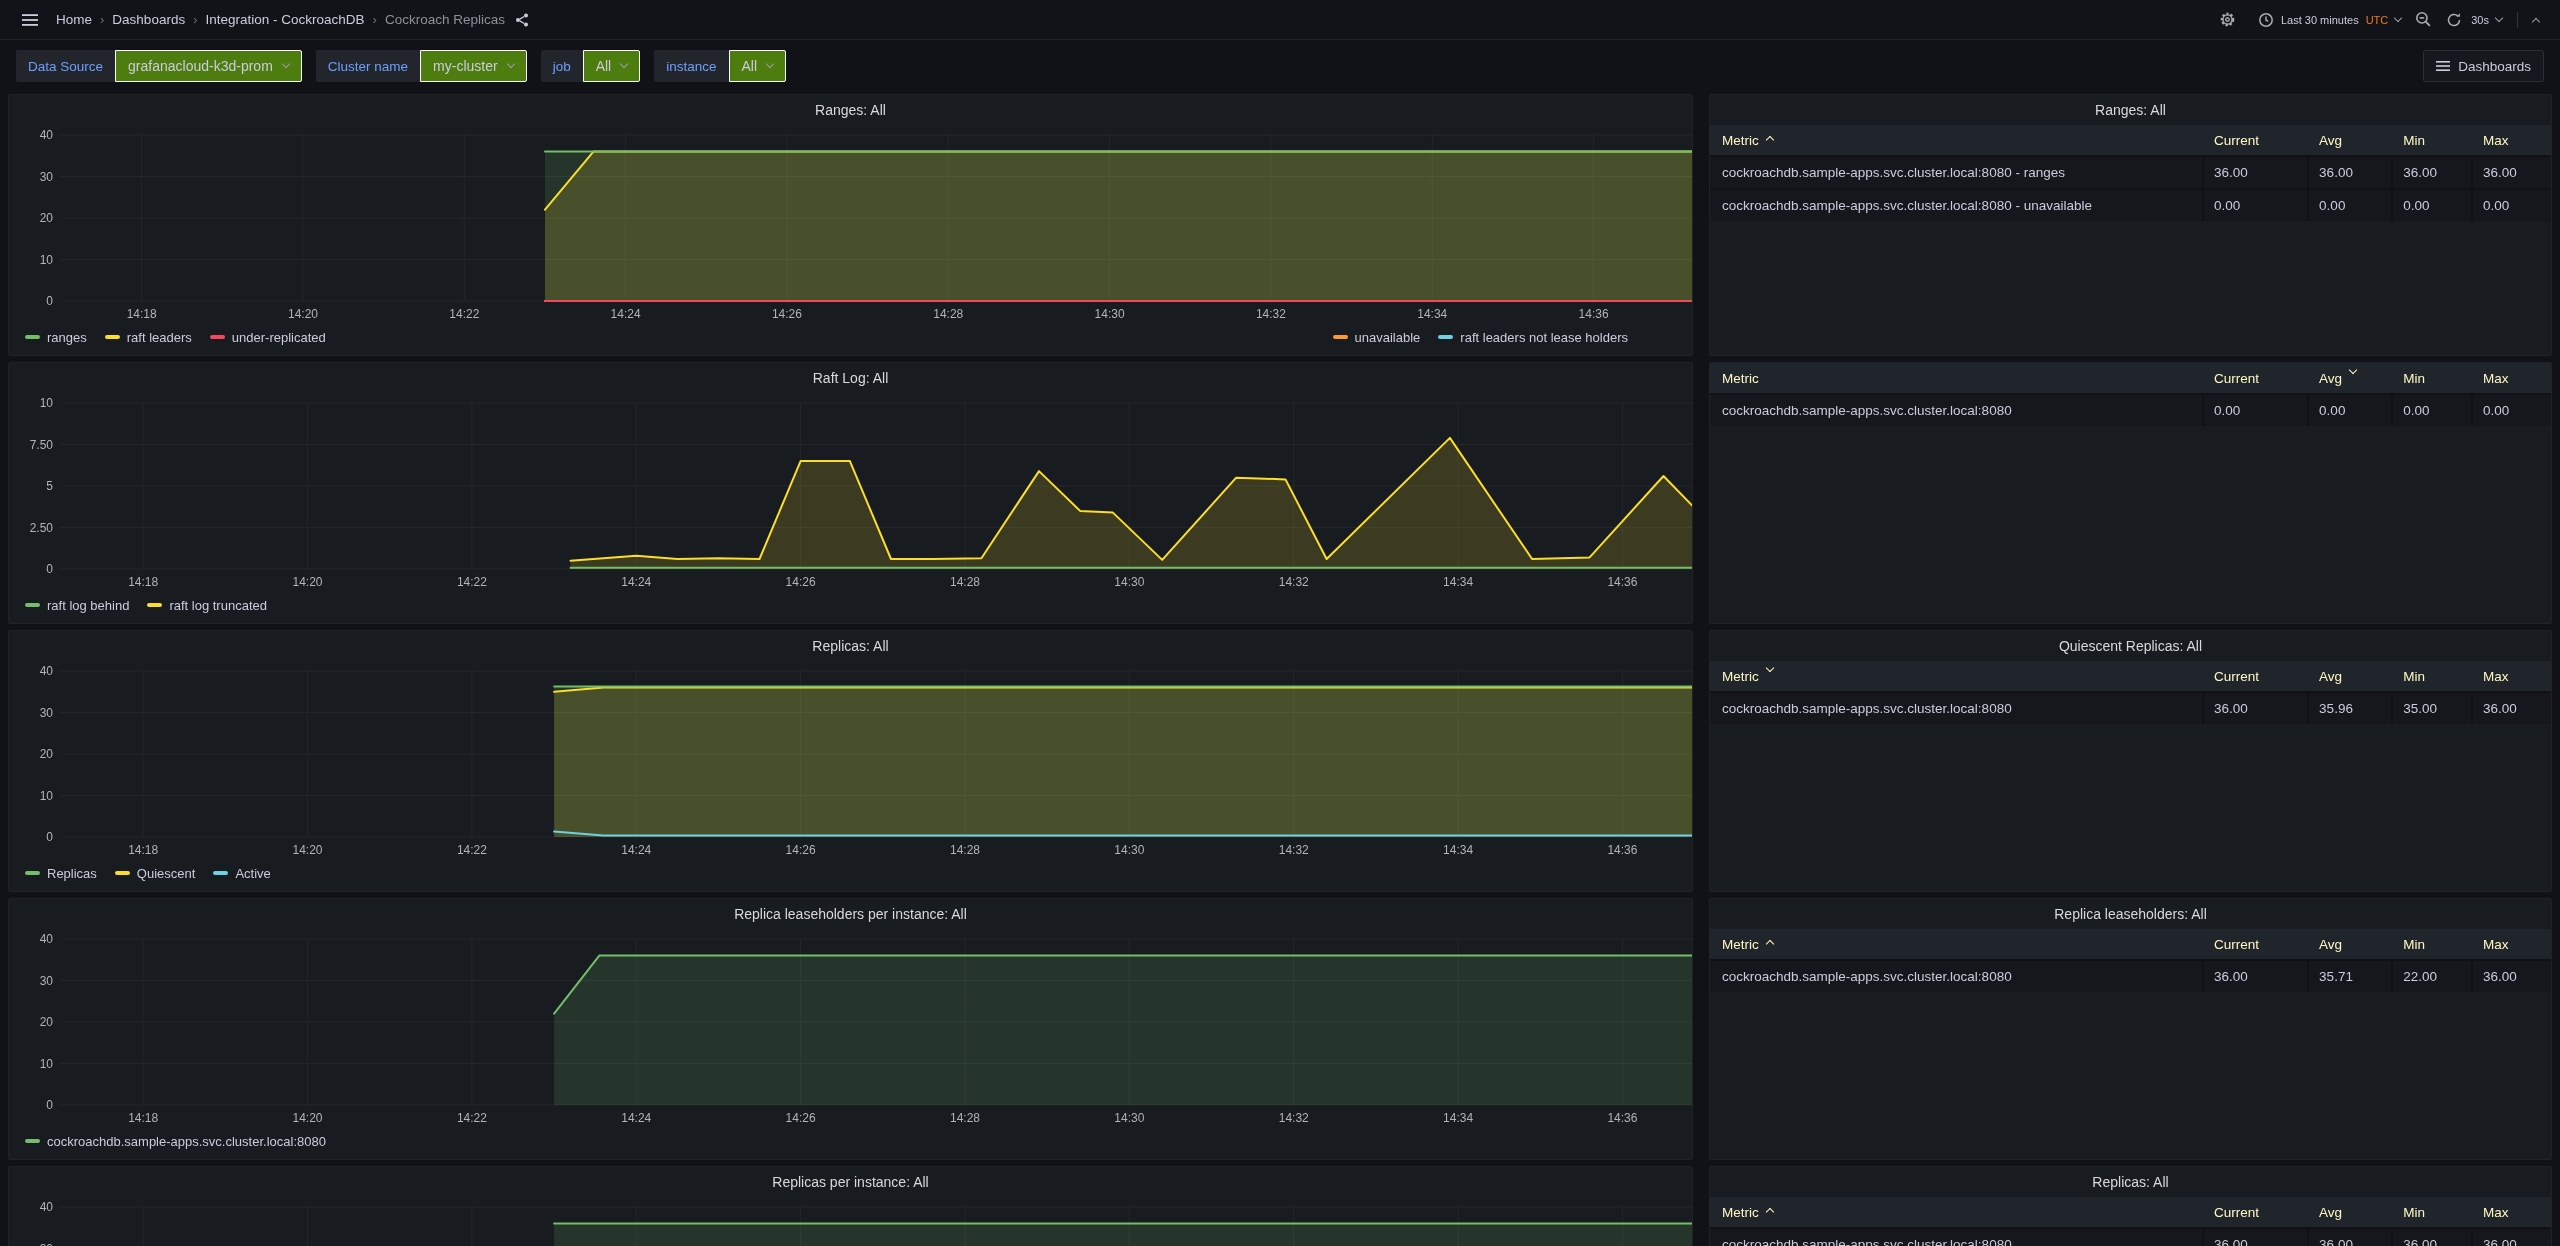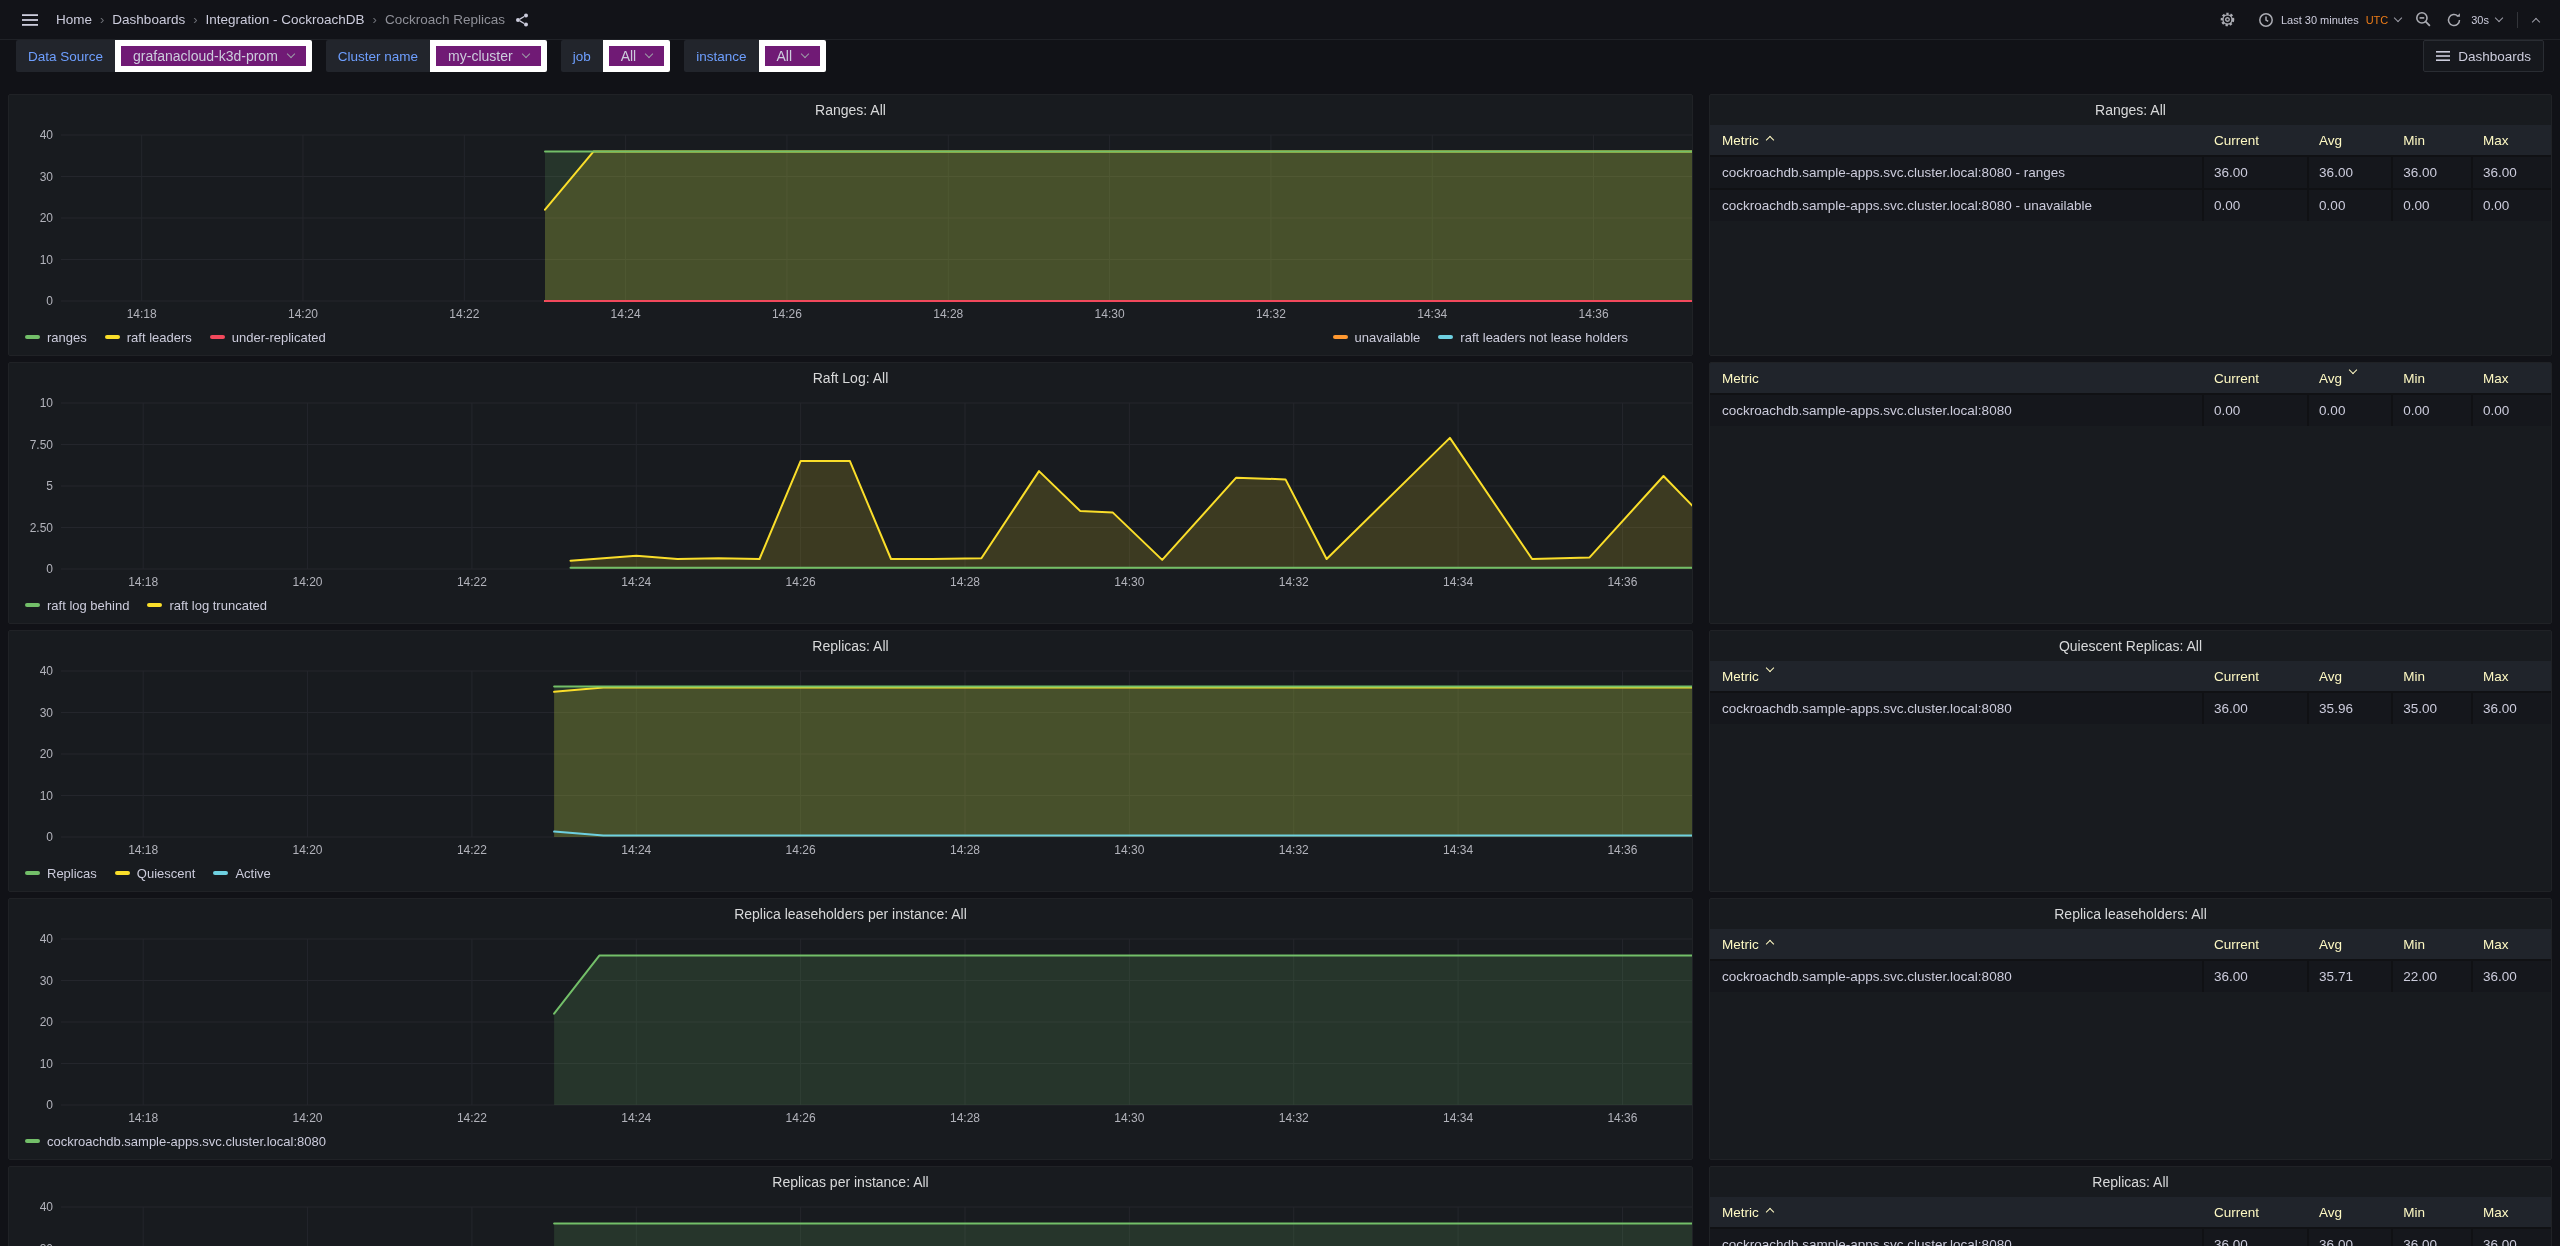--- a/index.html
+++ b/index.html
@@ -28,28 +28,28 @@
   #nav-spacer { flex:1; }
   .utc { color:#eb7b18; font-weight:500; }
   .vdiv { width:1px; height:16px; background:#33353a; margin:0 8px; }
   
   .chev { display:inline-block; width:6px; height:6px;
     border-right:1.5px solid currentColor; border-bottom:1.5px solid currentColor; }
   .chev.down { transform:rotate(45deg); margin-top:-4px; }
   .chev.up   { transform:rotate(-135deg); margin-top:4px; }
   .chev.gray { color:#9d9da8; }
   
-  #filterbar { height:52px; display:flex; padding:0 16px; gap:14px; }
+  #filterbar { height:52px; display:flex; align-items:center; padding:0 16px; gap:14px; }
   .var-group { display:flex; }
   .var-label {
     background:#22252c; color:#6e9fff; font-weight:500; font-size:13.5px;
     display:flex; align-items:center; padding:0 12px; height:32px; border-radius:2px 0 0 2px;
   }
   .var-value {
-    background:#701a75; border:6px solid #ffffff; color:#ccccdc; font-size:14px;
+    background:#4d7c0f; border:1px solid #ffffff; color:#ccccdc; font-size:14px;
     display:flex; align-items:center; gap:10px; padding:0 12px; height:32px;
     border-radius:0 2px 2px 0; cursor:pointer;
   }
   #filter-spacer { flex:1; }
   .dash-btn {
     background:#16181d; border:1px solid #2a2d33; border-radius:2px; color:#ccccdc;
     height:32px; display:flex; align-items:center; gap:8px; padding:0 12px;
     font-family:inherit; font-size:13.5px; cursor:pointer;
   }
   

